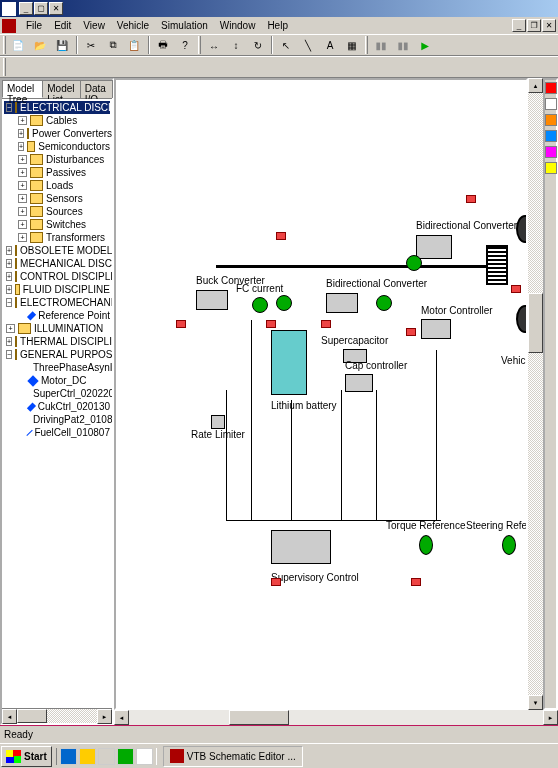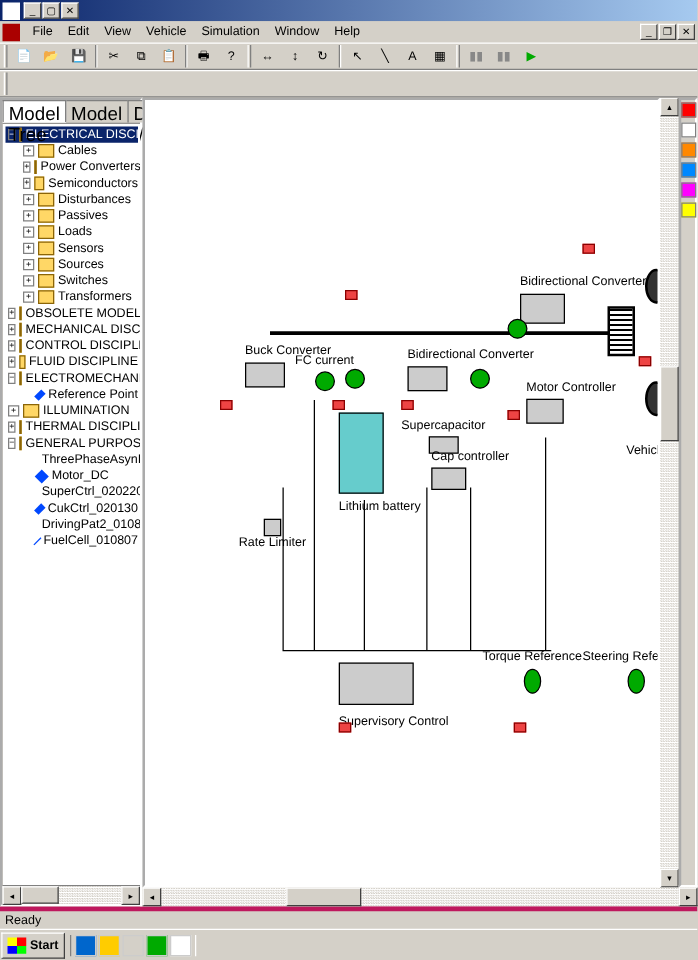--- a/index.html
+++ b/index.html
@@ -23,21 +23,21 @@
 .tbtn { width: 20px; height: 20px; display: flex; align-items: center; justify-content: center; margin: 0 1px; border: 1px solid transparent; }
 .tsep { width: 2px; height: 18px; border-left: 1px solid #808080; border-right: 1px solid #fff; margin: 0 2px; }
 .tgrip { width: 3px; height: 18px; border-left: 1px solid #fff; border-right: 1px solid #808080; margin: 0 2px; }
 
 
 .mainarea { display: flex; height: calc(100% - 17px - 17px - 44px - 18px - 25px); }
 
 
 .sidebar { width: 114px; background: #d4d0c8; border: 2px inset #fff; display: flex; flex-direction: column; }
 .sidebar-tabs { display: flex; border-bottom: 1px solid #808080; height: 19px; }
-.sidebar-tab { padding: 2px 4px; border: 1px solid #808080; border-bottom: none; background: #d4d0c8; margin-right: -1px; font-size: 15px; }
+.sidebar-tab { padding: 2px 4px; border: 1px solid #808080; border-bottom: none; background: #d4d0c8; margin-right: -1px; font-size: 10px; }
 .sidebar-tab.active { background: #fff; border-bottom: 1px solid #fff; position: relative; z-index: 1; }
 .tree { flex: 1; background: #fff; overflow: auto; padding: 2px; }
 .tree-item { display: flex; align-items: center; padding: 1px 0; white-space: nowrap; }
 .tree-item.lvl1 { padding-left: 2px; }
 .tree-item.lvl2 { padding-left: 14px; }
 .expander { width: 9px; height: 9px; border: 1px solid #808080; display: flex; align-items: center; justify-content: center; margin-right: 3px; font-size: 7px; line-height: 1; }
 .folder-icon { width: 13px; height: 11px; background: #ffd766; border: 1px solid #8b6508; margin-right: 3px; }
 .leaf-icon { width: 8px; height: 8px; background: #0048ff; margin-right: 4px; margin-left: 11px; transform: rotate(45deg); }
 .tree-item.sel { background: #0a246a; color: #fff; }
 .hscroll { height: 15px; background: #d4d0c8; display: flex; border-top: 1px solid #808080; }
@@ -55,21 +55,21 @@
 .scrollbar-h { height: 15px; background: repeating-conic-gradient(#d4d0c8 0 25%, #fff 0 50%) 0/2px 2px; display: flex; }
 .scrollbar-h .sb-btn { width: 15px; background: #d4d0c8; border: 1px solid; border-color: #fff #404040 #404040 #fff; display: flex; align-items: center; justify-content: center; font-size: 7px; }
 .scrollbar-h .sb-track { flex: 1; position: relative; }
 .scrollbar-h .sb-thumb { position: absolute; left: 100px; height: 100%; width: 60px; background: #d4d0c8; border: 1px solid; border-color: #fff #404040 #404040 #fff; }
 
 
 .palette { width: 15px; background: #d4d0c8; border: 2px inset #fff; display: flex; flex-direction: column; align-items: center; padding: 2px 0; gap: 4px; }
 .pbtn { width: 12px; height: 12px; border: 1px solid #808080; }
 
 
-.statusbar { height: 18px; background: #d4d0c8; border-top: 4px solid #be185d; padding: 2px 4px; display: flex; align-items: center; }
+.statusbar { height: 18px; background: #d4d0c8; border-top: 1px solid #be185d; padding: 2px 4px; display: flex; align-items: center; }
 
 
 .taskbar { height: 25px; background: #d4d0c8; border-top: 1px solid #fff; display: flex; align-items: center; padding: 1px; }
 .start-btn { display: flex; align-items: center; gap: 3px; border: 1px solid; border-color: #fff #404040 #404040 #fff; padding: 1px 4px; height: 21px; font-weight: bold; }
 .start-btn .winlogo { width: 15px; height: 13px; background: conic-gradient(#f00 0 25%, #0f0 0 50%, #00f 0 75%, #ff0 0); }
 .ql { display: flex; gap: 2px; margin: 0 4px; border-left: 1px solid #808080; border-right: 1px solid #fff; padding: 0 3px; }
 .ql .qbtn { width: 17px; height: 17px; border: 1px solid #ccc; }
 .task-btn { border: 1px inset #fff; background: #d4d0c8; padding: 2px 6px; height: 21px; display: flex; align-items: center; gap: 3px; margin-left: 2px; }
 .task-btn .ticon { width: 14px; height: 14px; background: #a00; }
 .tray { margin-left: auto; display: flex; align-items: center; gap: 3px; border: 1px inset #fff; padding: 1px 4px; height: 21px; }
@@ -430,13 +430,17 @@
     <div class="winlogo"></div>
     <span>Start</span>
   </div>
   <div class="ql">
     <div class="qbtn" style="background:#06c"></div>
     <div class="qbtn" style="background:#fc0"></div>
     <div class="qbtn" style="background:#d4d0c8"></div>
     <div class="qbtn" style="background:#0a0"></div>
     <div class="qbtn" style="background:#fff"></div>
   </div>
+  <div class="task-btn">
+    <div class="ticon"></div>
+    <span>VTB Schematic Editor ...</span>
+  </div>
 </div>
 
 </body></html>

